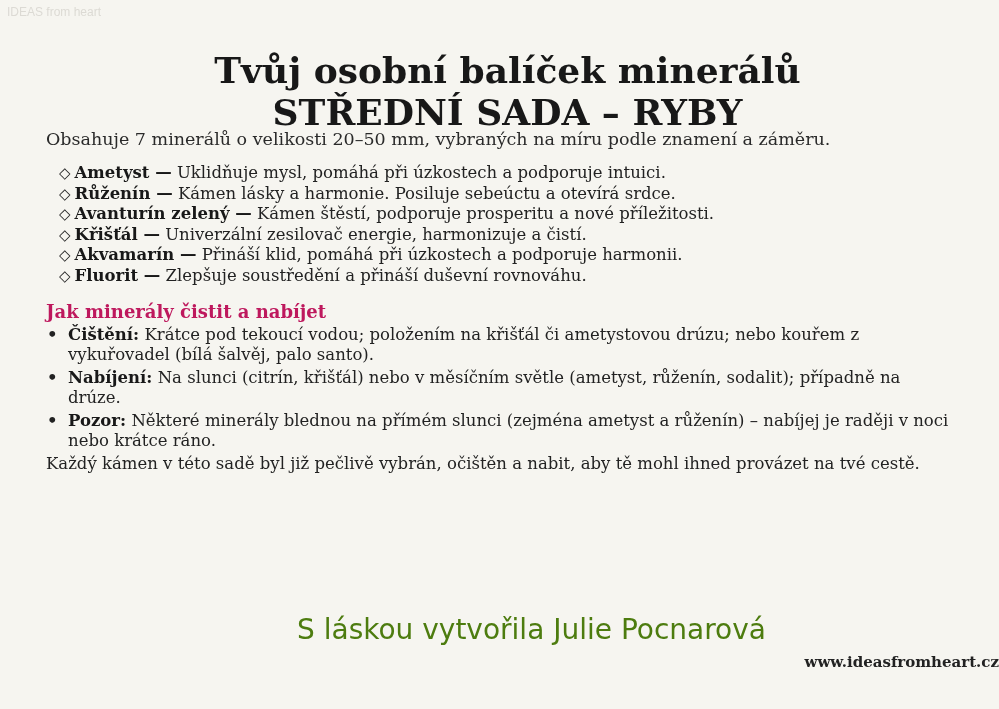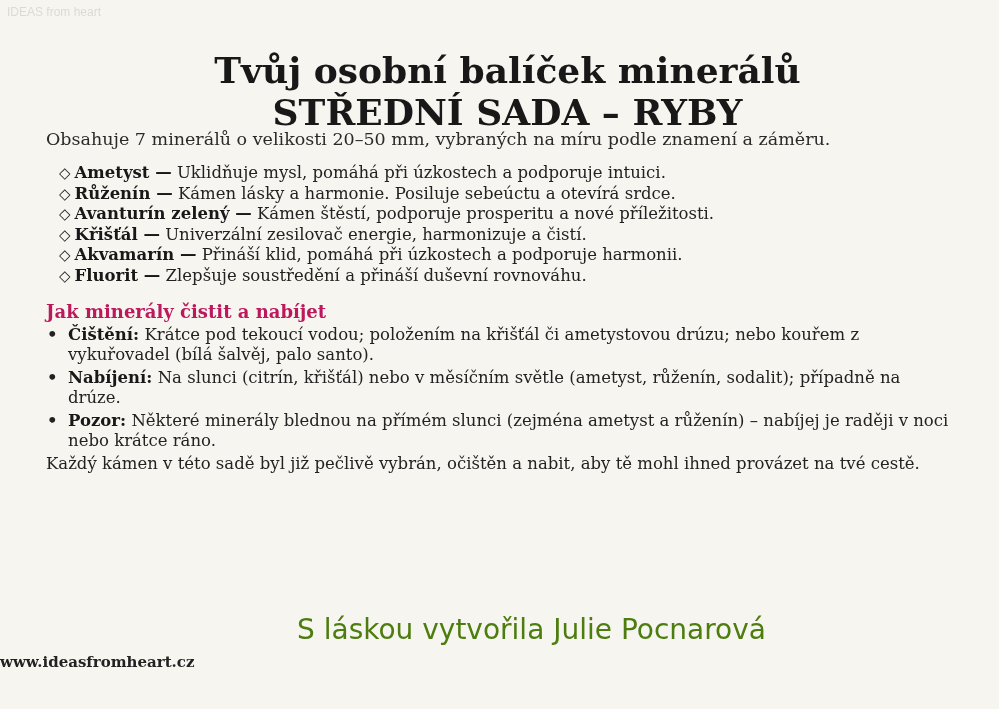--- a/index.html
+++ b/index.html
@@ -122,21 +122,21 @@
       font-size: 28px;
       line-height: 38px;
       color: #4d7c0f;
       padding-left: 32px;
     }
     .website {
       position: absolute;
       left: 0;
       width: 999px;
       top: 652px;
-      text-align: left;
+      text-align: right;
       font-family: "DejaVu Serif", serif;
       font-weight: bold;
       font-size: 15px;
       line-height: 20px;
       color: #222222;
     }
   </style>
 </head>
 <body>
 

